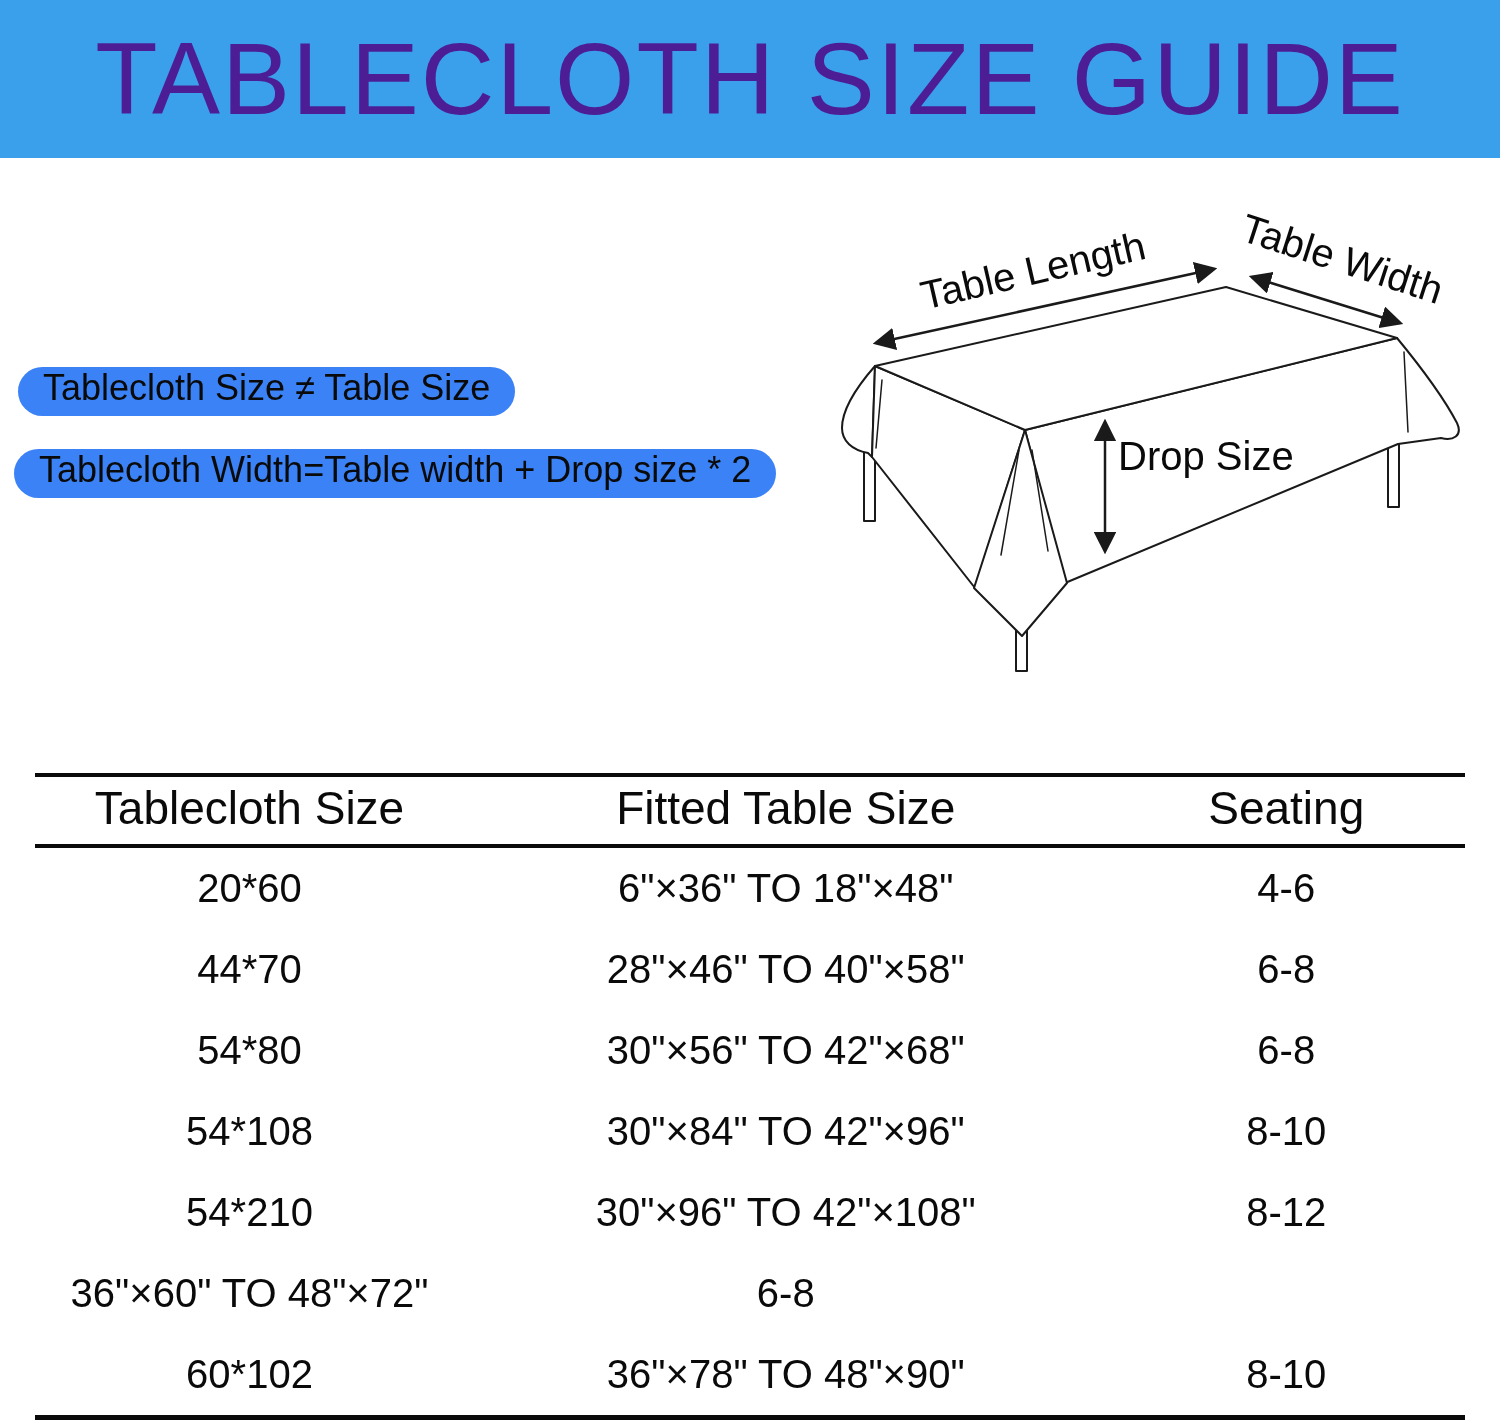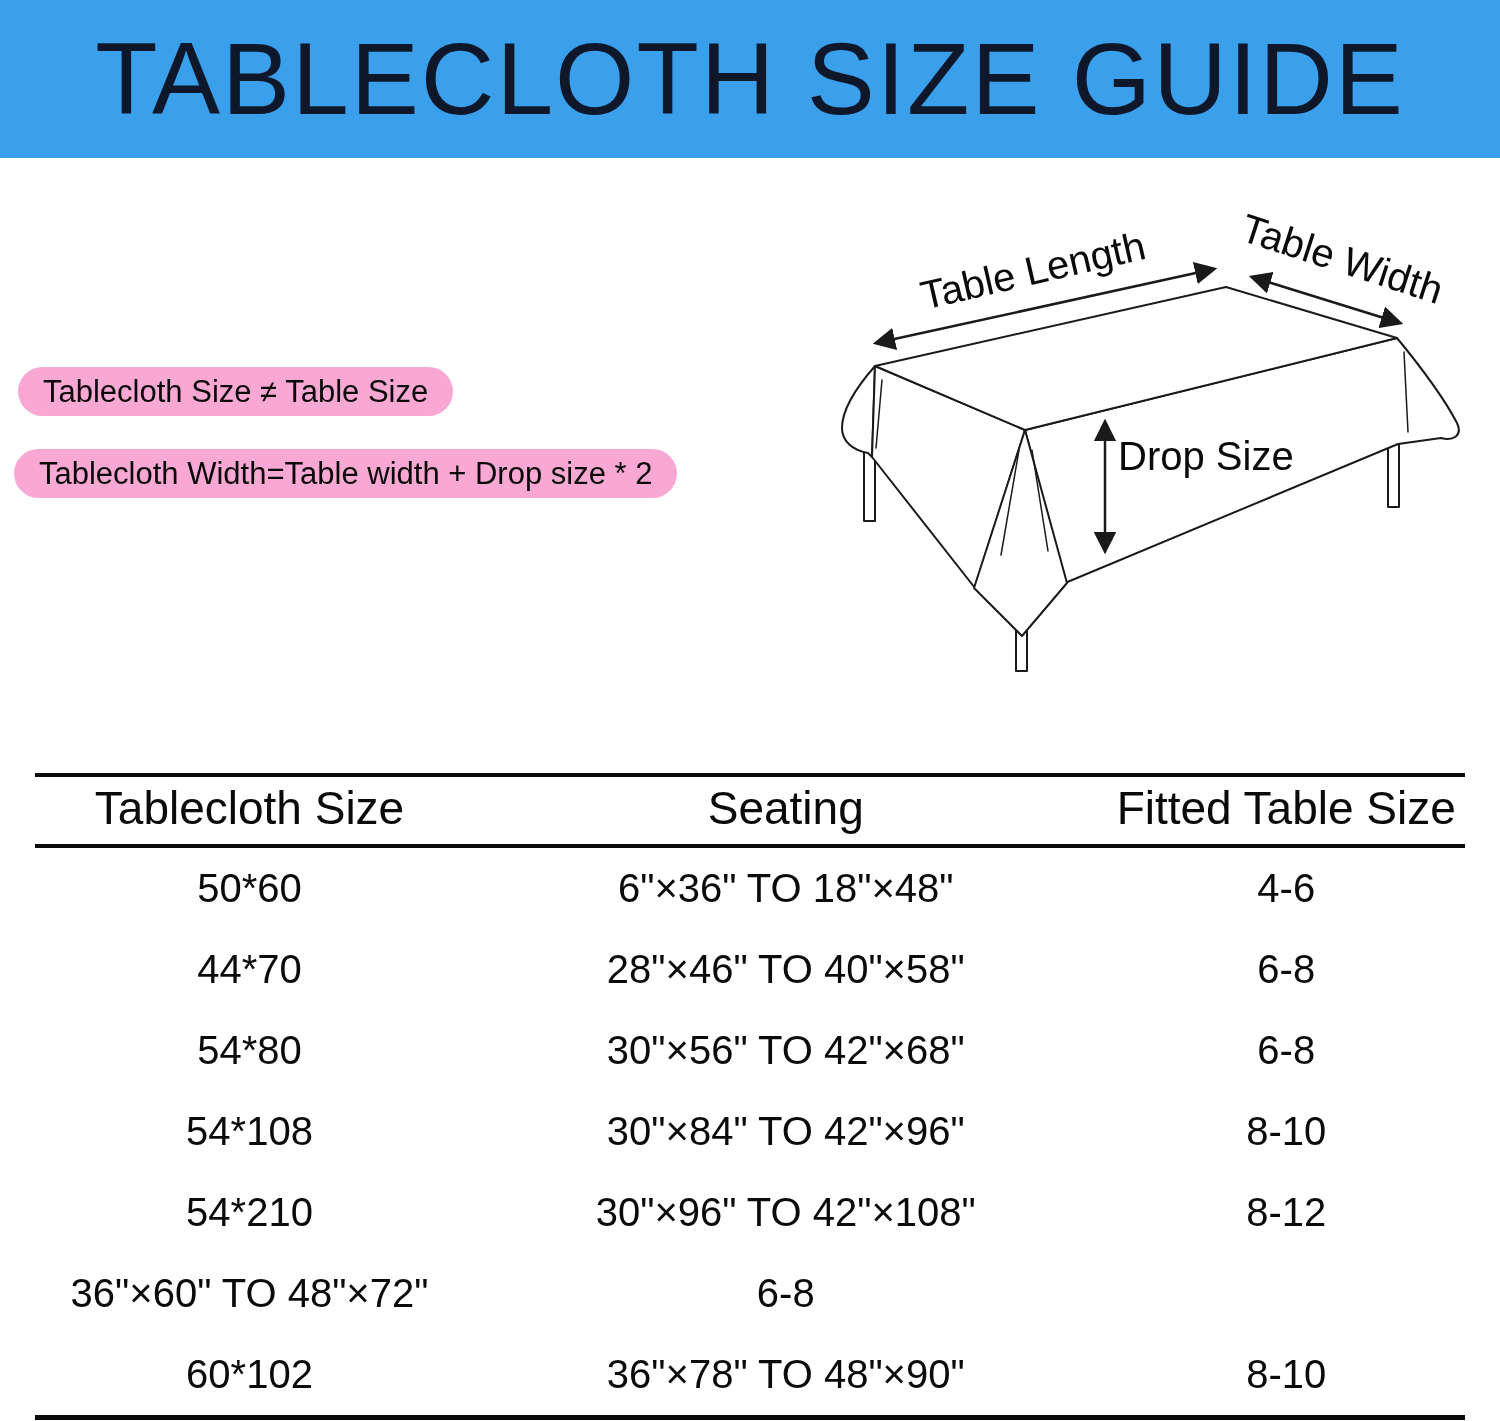--- a/index.html
+++ b/index.html
@@ -7,29 +7,29 @@
     position:relative;width:1500px;height:1421px;overflow:hidden;
     background:#ffffff;color:#0a0a0a;
     font-family:"Liberation Sans",sans-serif;
   }
   
   .banner{
     position:absolute;left:0;top:0;width:1500px;height:158px;
     background:#3ba0ec;display:flex;align-items:center;justify-content:center;
   }
   .banner-title{
-    margin:8px;font-size:102px;font-weight:400;color:#0f172a;
+    margin:8px;font-size:102px;font-weight:400;color:#4c1d95;
     letter-spacing:2px;white-space:nowrap;
   }
   
   .pill{
     position:absolute;box-sizing:border-box;height:49px;
-    background:#f9a8d4;border-radius:27px;
-    display:flex;align-items:center;padding:0 25px;
-    font-size:31px;white-space:nowrap;color:#0a0a0a;
+    background:#3b82f6;border-radius:27px;
+    display:flex;align-items:flex-start;padding:0 25px;
+    font-size:36px;white-space:nowrap;color:#0a0a0a;
   }
   .pill-1{left:18px;top:367px;}
   .pill-2{left:14px;top:449px;}
   .pill-3{left:14px;top:531px;}
   
   .diagram{position:absolute;left:0;top:0;width:1500px;height:1421px;}
   .diagram text{font-family:"Liberation Sans",sans-serif;}
   
   .size-table{position:absolute;left:35px;top:773px;width:1430px;height:650px;}
   .rule{position:absolute;left:0;width:100%;background:#0a0a0a;}
@@ -104,28 +104,28 @@
       <text x="1036" y="284" text-anchor="middle" transform="rotate(-13 1036 284)">Table Length</text>
       <text x="1338" y="272" text-anchor="middle" transform="rotate(18 1338 272)">Table Width</text>
       <text x="1118" y="470">Drop Size</text>
     </g>
   </svg>
 
   <div class="size-table">
     <div class="rule rule-top"></div>
     <div class="thead">
       <div class="th">Tablecloth Size</div>
+      <div class="th">Fitted Table Size</div>
       <div class="th">Seating</div>
-      <div class="th">Fitted Table Size</div>
     </div>
     <div class="rule rule-mid"></div>
 
     <div class="tbody">
       <div class="trow">
-        <div class="td">50*60</div>
+        <div class="td">20*60</div>
         <div class="td">6"×36" TO 18"×48"</div>
         <div class="td">4-6</div>
       </div>
       <div class="trow">
         <div class="td">44*70</div>
         <div class="td">28"×46" TO 40"×58"</div>
         <div class="td">6-8</div>
       </div>
       <div class="trow">
         <div class="td">54*80</div>

